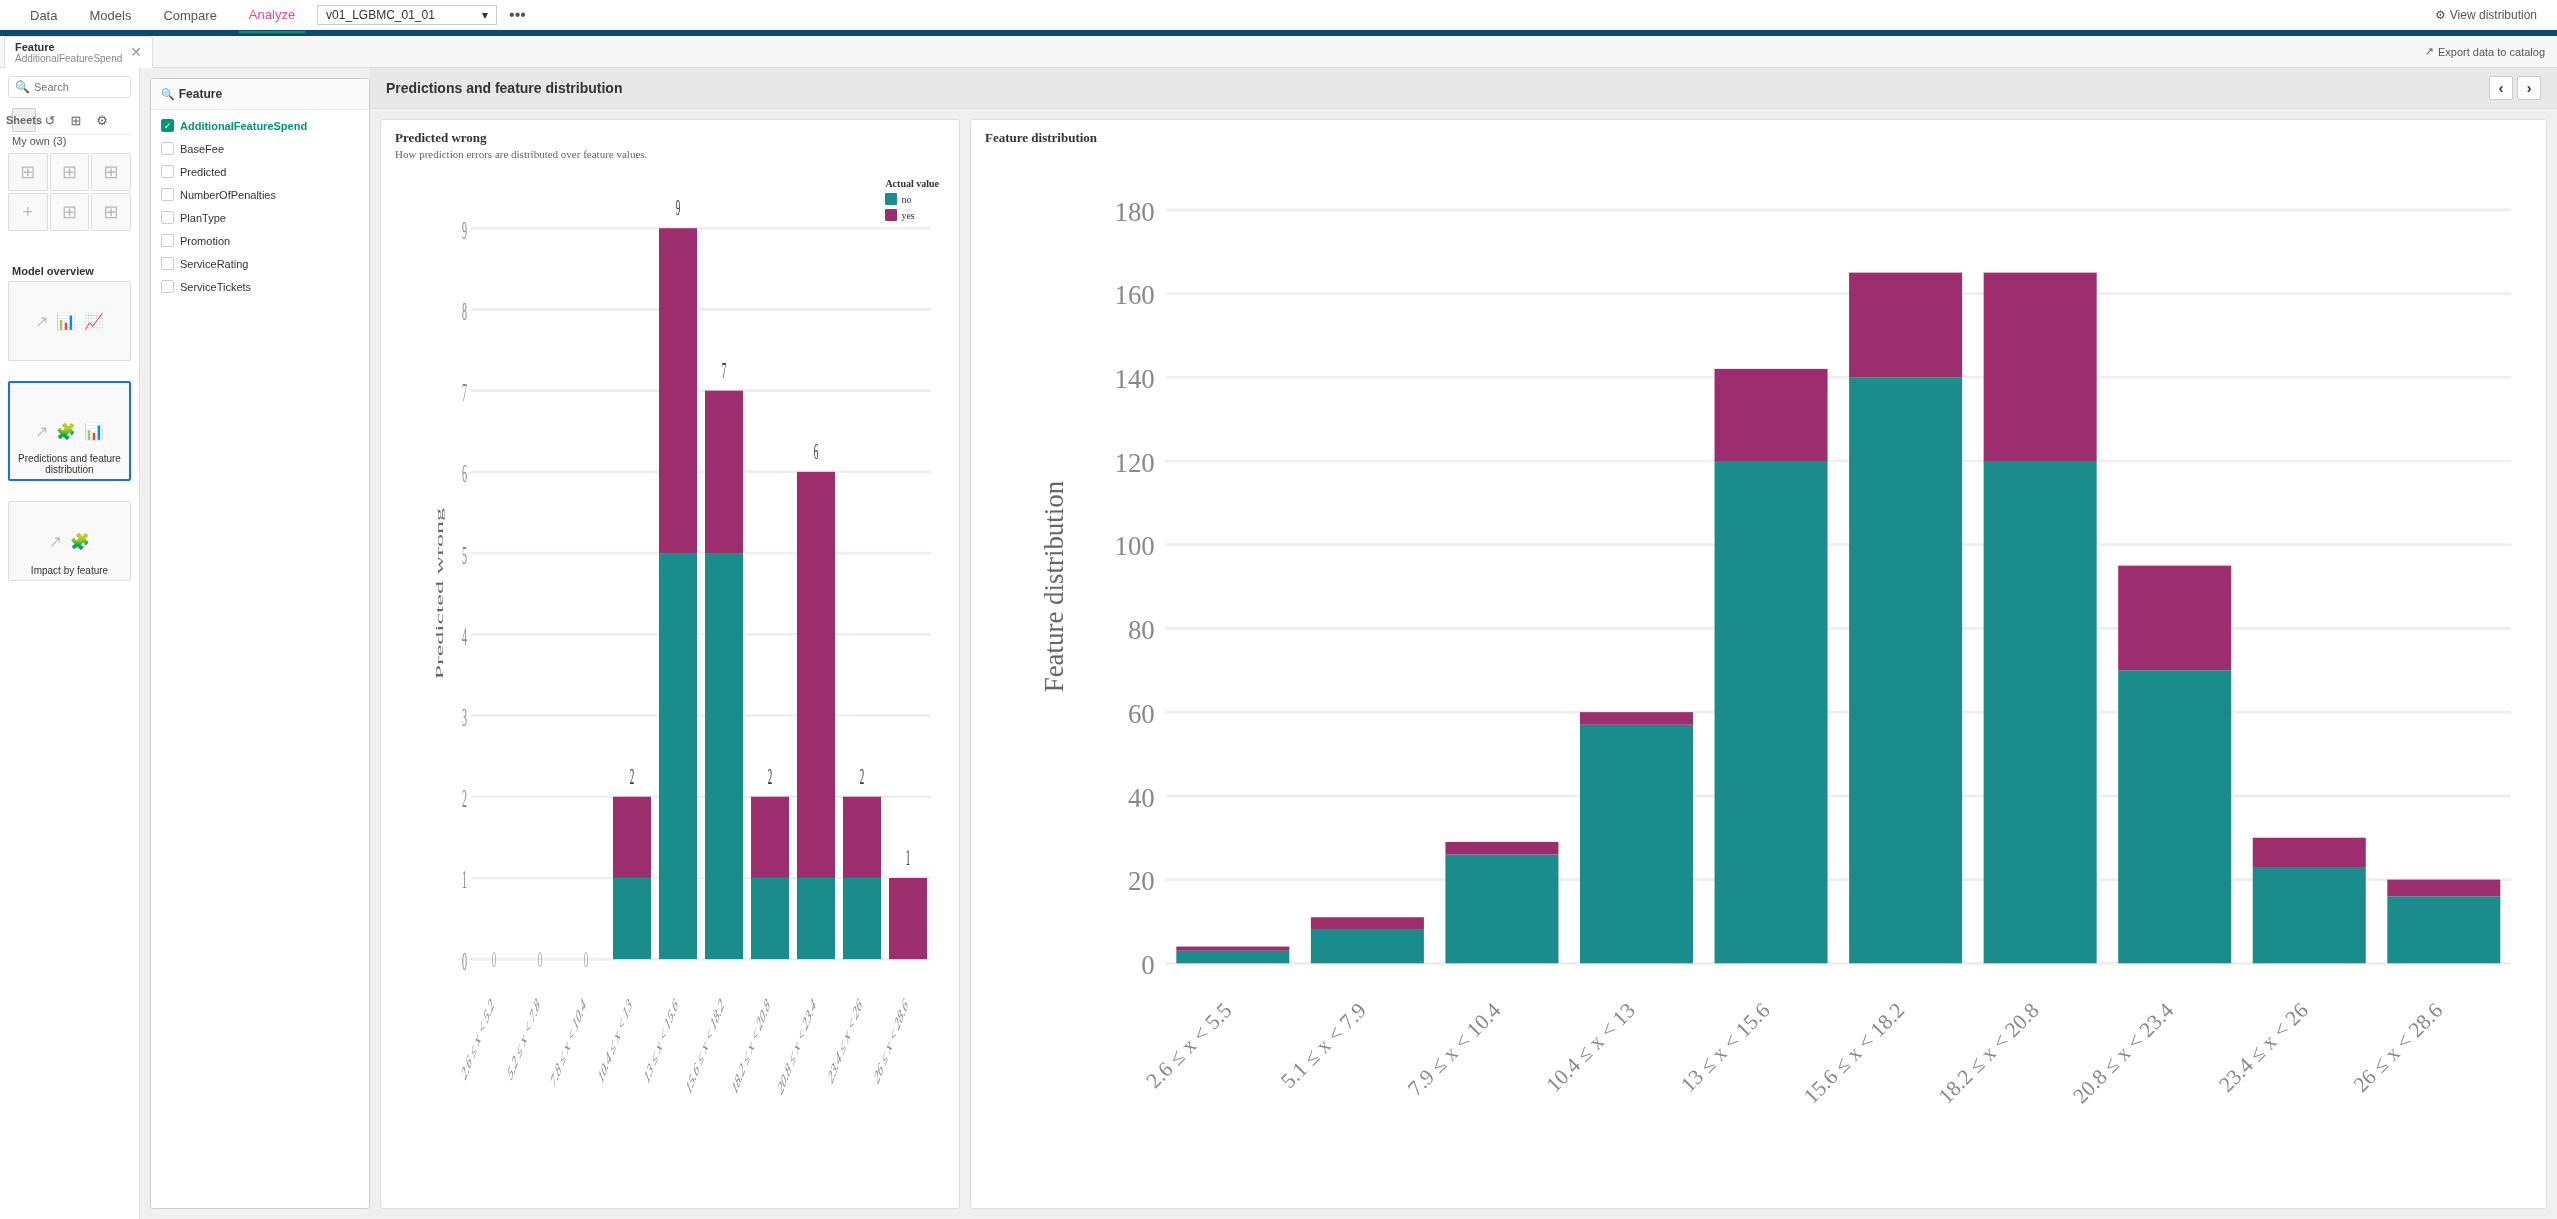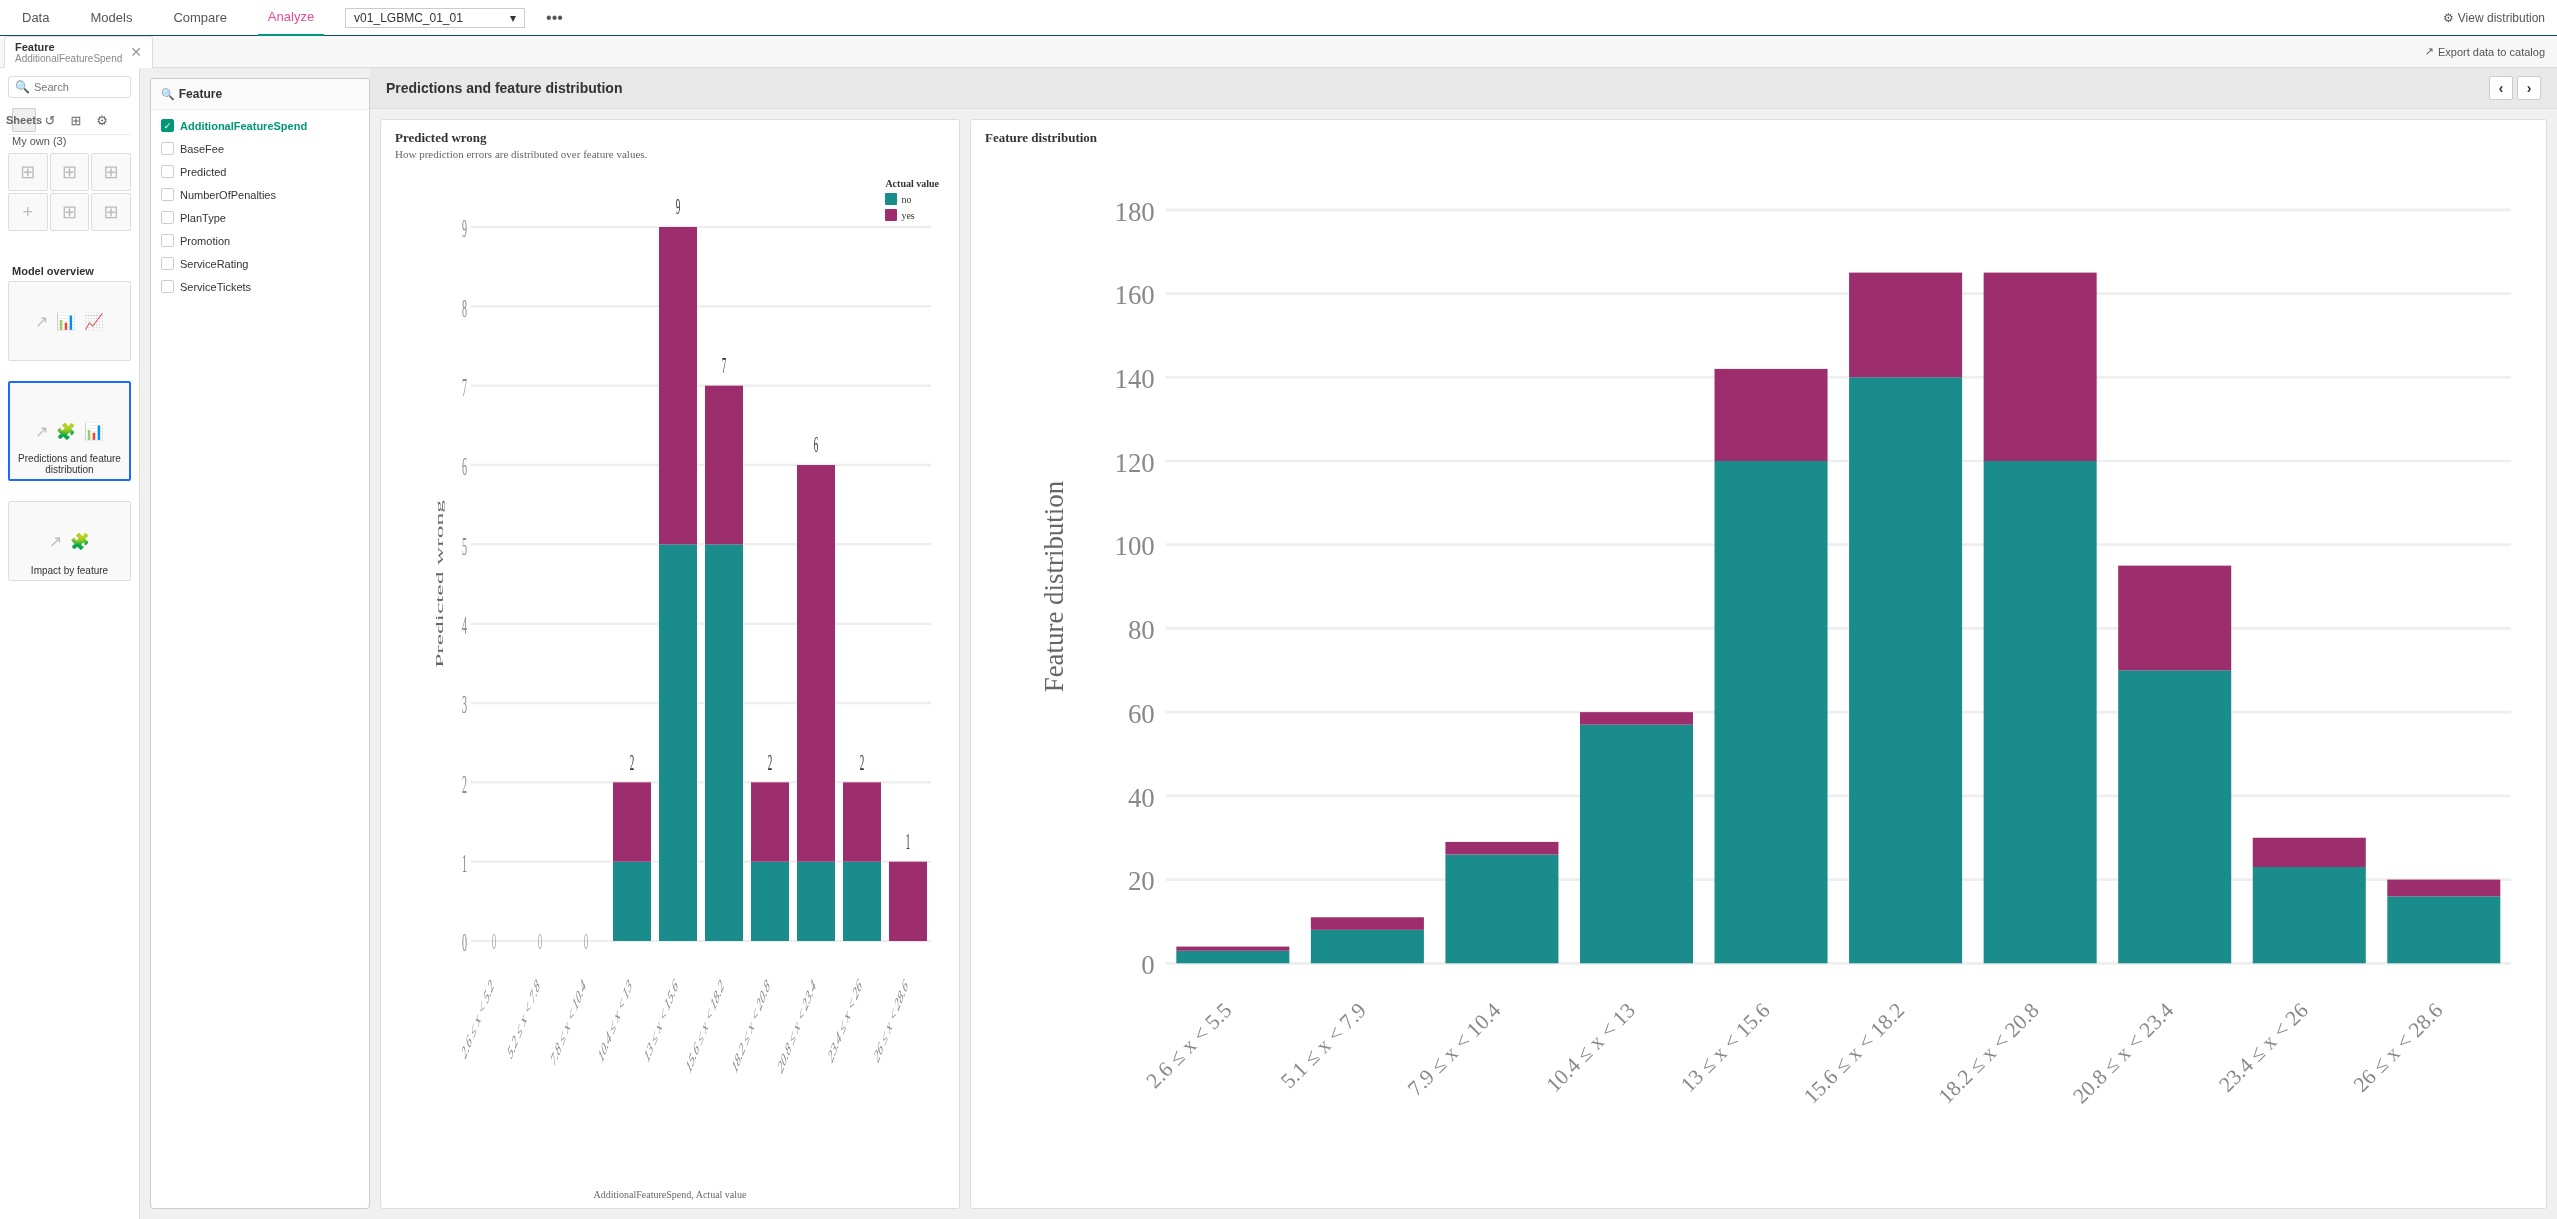--- a/index.html
+++ b/index.html
@@ -1,21 +1,21 @@
 <!DOCTYPE html>
 <html><head>
   <meta charset="utf-8">
   <style>
     * { box-sizing: border-box; margin: 0; padding: 0; }
     body { font-family: 'Segoe UI', Arial, sans-serif; font-size: 12px; background: #f0f0f0; color: #333; overflow: hidden; }
 
     
     .top-nav {
-      display: flex; align-items: center; background: #fff; border-bottom: 1px solid #0c4a6e;
-      height: 36px; padding: 0 12px; gap: 21px;
+      display: flex; align-items: center; background: #fff; border-bottom: 6px solid #0c4a6e;
+      height: 36px; padding: 0 20px; gap: 12px;
     }
     .top-nav-item {
       padding: 0 10px; height: 36px; display: flex; align-items: center; cursor: pointer;
       font-size: 13px; color: #555;
     }
     .top-nav-item.active { color: #ec4899; border-bottom: 2px solid #009876; }
     .model-selector {
       display: flex; align-items: center; border: 1px solid #ccc; border-radius: 0;
       padding: 2px 8px; gap: 6px; font-size: 12px; cursor: pointer; min-width: 180px;
     }
@@ -365,21 +365,20 @@
               <text x="385" y="318" text-anchor="end" font-size="8" fill="#888" transform="rotate(-45,385,318)">20.8 ≤ x &lt; 23.4</text>
               <rect x="412" y="268.8888888888889" width="38" height="31.11111111111111" fill="#1a8c8c"></rect>
               <rect x="412" y="237.77777777777777" width="38" height="31.11111111111111" fill="#9c2e6e"></rect>
               <text x="431" y="232.77777777777777" text-anchor="middle" font-size="9" fill="#333">2</text>
               <text x="431" y="318" text-anchor="end" font-size="8" fill="#888" transform="rotate(-45,431,318)">23.4 ≤ x &lt; 26</text>
               <rect x="458" y="268.8888888888889" width="38" height="31.11111111111111" fill="#9c2e6e"></rect>
               <text x="477" y="263.8888888888889" text-anchor="middle" font-size="9" fill="#333">1</text>
               <text x="477" y="318" text-anchor="end" font-size="8" fill="#888" transform="rotate(-45,477,318)">26 ≤ x &lt; 28.6</text>
             </svg>
         </div>
-        <div class="chart-footer">AdditionalFeatureSpend, Actual value</div>
       </div>
 
       <div class="chart-panel chart-panel-right">
         <div class="chart-title">Feature distribution</div>
         <div class="chart-body" style="position:relative;flex:1;padding-left:60px;">
           <svg id="fd-chart" viewBox="0 0 560 380" preserveAspectRatio="none" style="width:100%;height:100%;display:block;">
               <line x1="50" y1="300" x2="550" y2="300" stroke="#eee" stroke-width="1"></line>
               <text x="46" y="304" text-anchor="end" font-size="10" fill="#888">0</text>
               <line x1="50" y1="268.8888888888889" x2="550" y2="268.8888888888889" stroke="#eee" stroke-width="1"></line>
               <text x="46" y="272.8888888888889" text-anchor="end" font-size="10" fill="#888">20</text>

